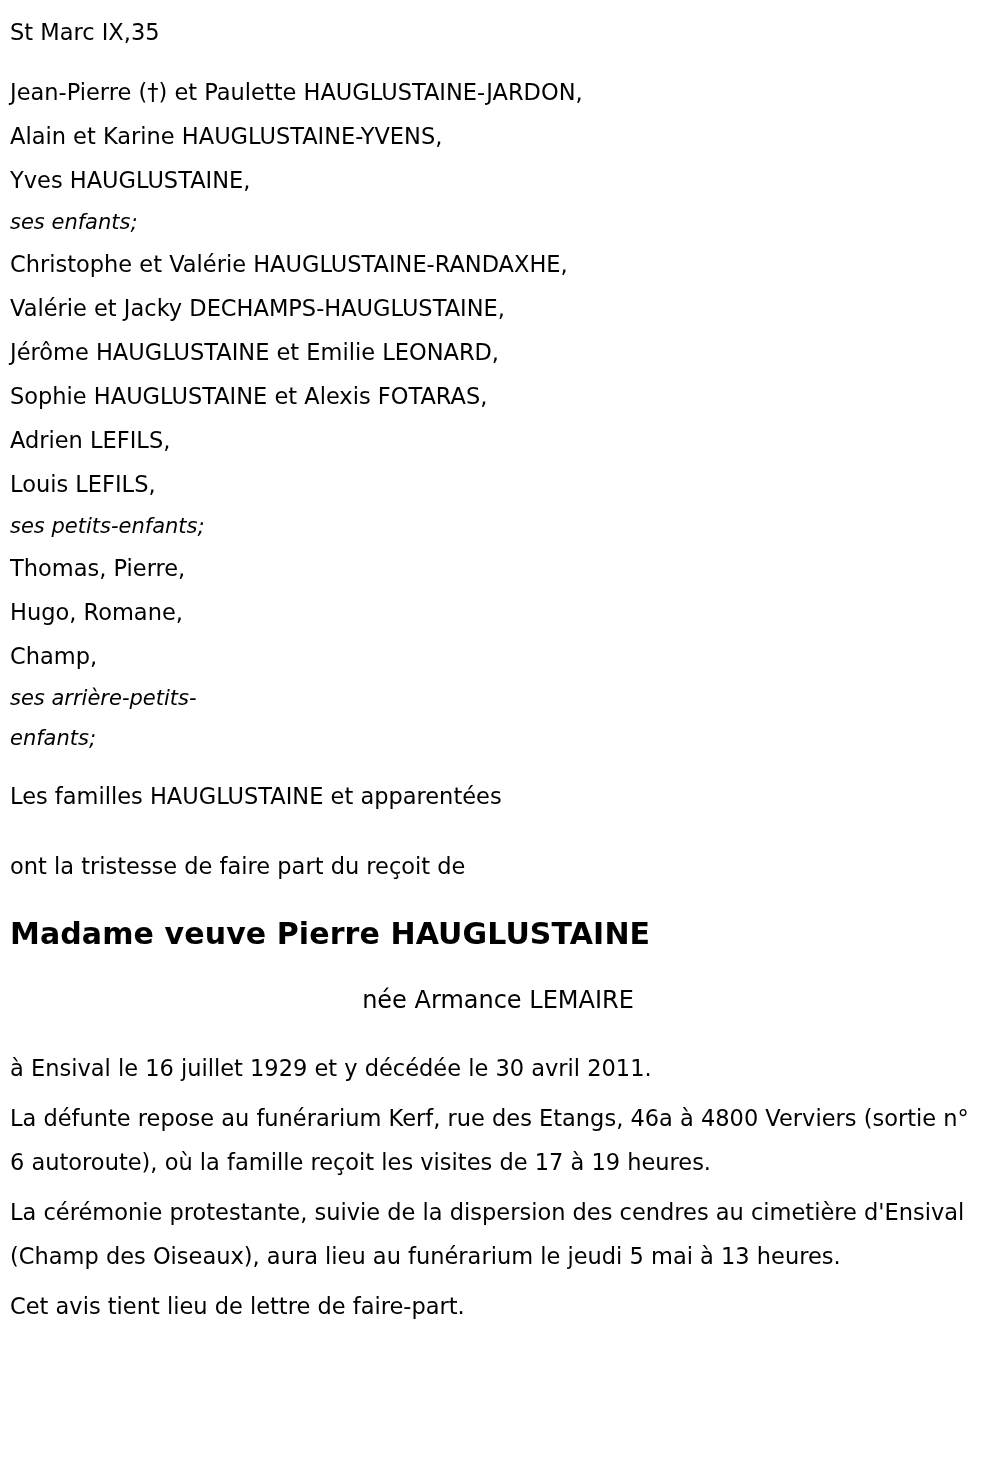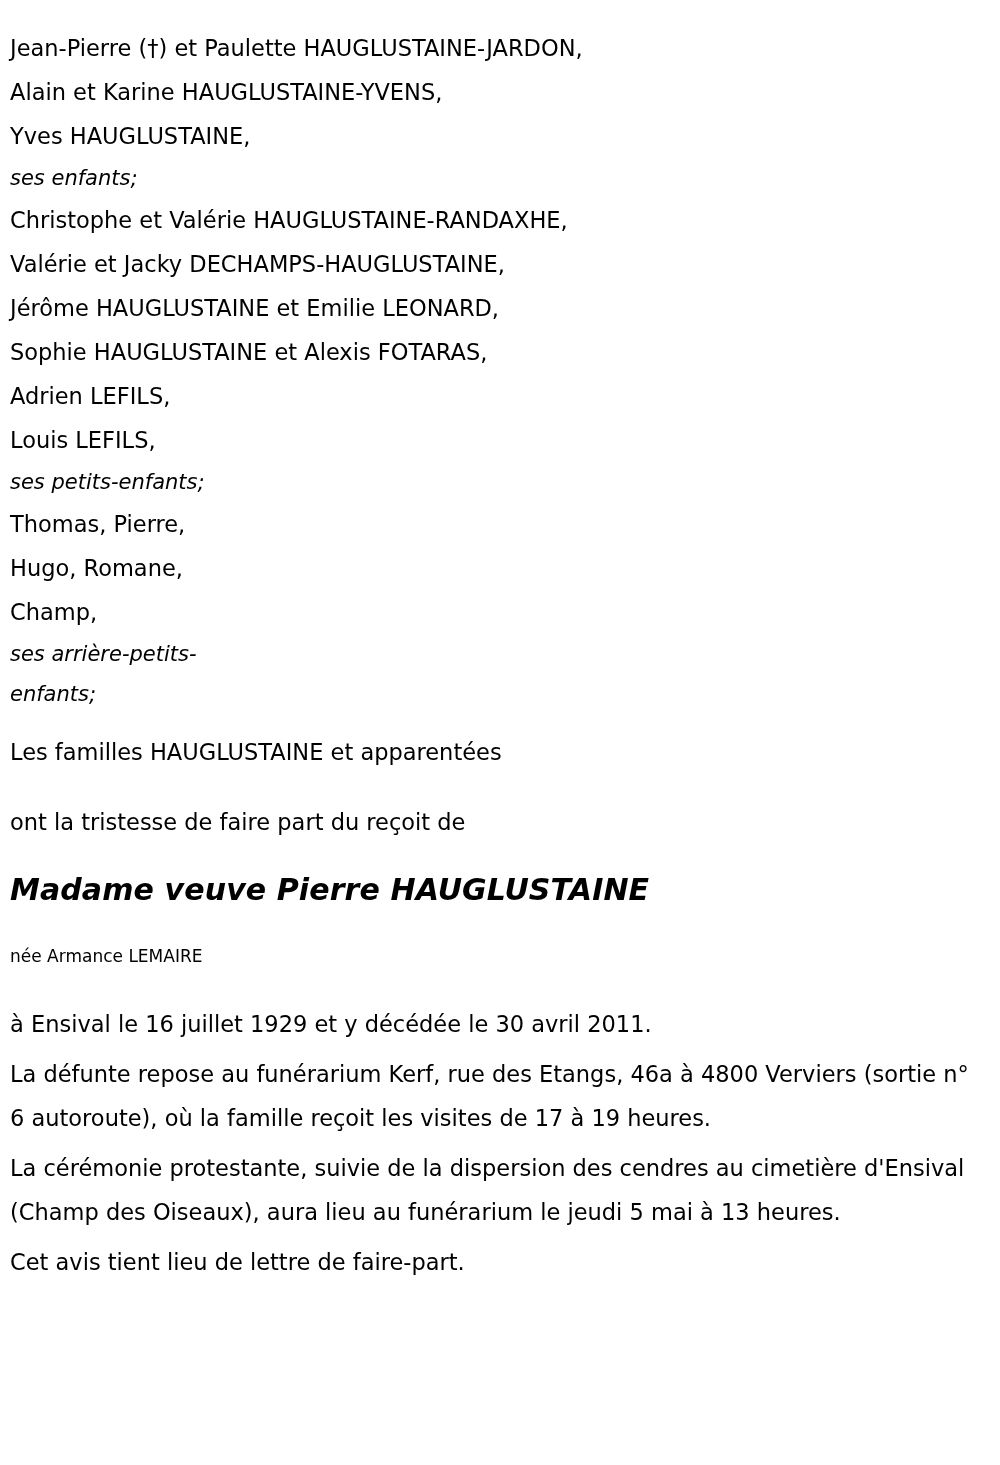--- a/index.html
+++ b/index.html
@@ -38,38 +38,39 @@
     display: block;
   }
   .spacer-sm { height: 16px; }
   .spacer-md { height: 26px; }
   .deceased-name {
     font-size: 30px;
     font-weight: bold;
     line-height: 40px;
     letter-spacing: 0.1px;
     margin-top: 10px;
-    font-style: italic;
   }
   .sub-name {
-    font-size: 17px;
+    font-size: 24px;
     line-height: 40px;
+    text-align: center;
   }
   .para {
     font-size: 22.5px;
     line-height: 44px;
     margin-bottom: 6px;
     white-space: pre-wrap;
   }
 </style>
 </head>
 <body>
 
 <div class="page">
 
+  <div class="line">St Marc IX,35</div>
 
   <div class="spacer-sm"></div>
 
   <div class="group">
     <div class="line">Jean-Pierre (†) et Paulette HAUGLUSTAINE-JARDON,</div>
     <div class="line">Alain et Karine HAUGLUSTAINE-YVENS,</div>
     <div class="line">Yves HAUGLUSTAINE,</div>
     <div class="role role-wrap">ses enfants;</div>
   </div>
 

